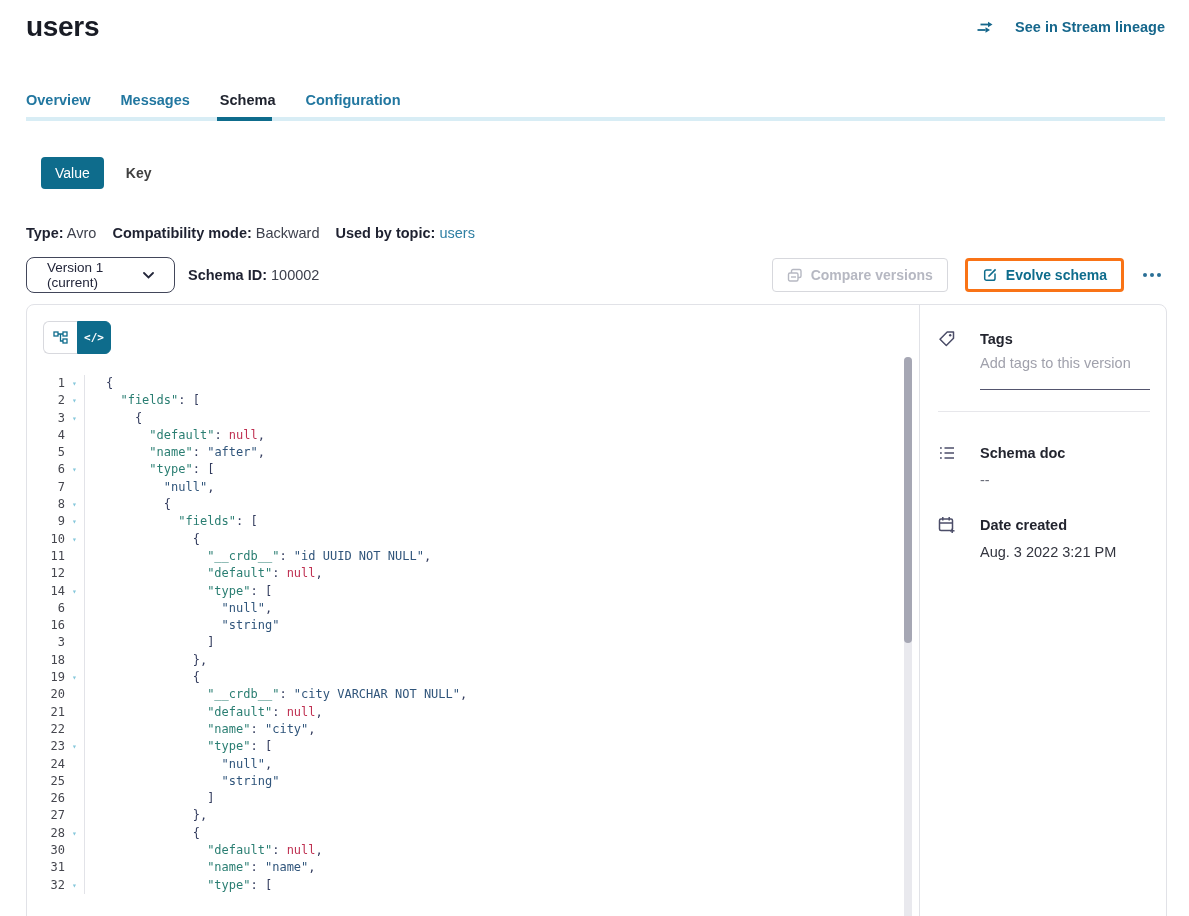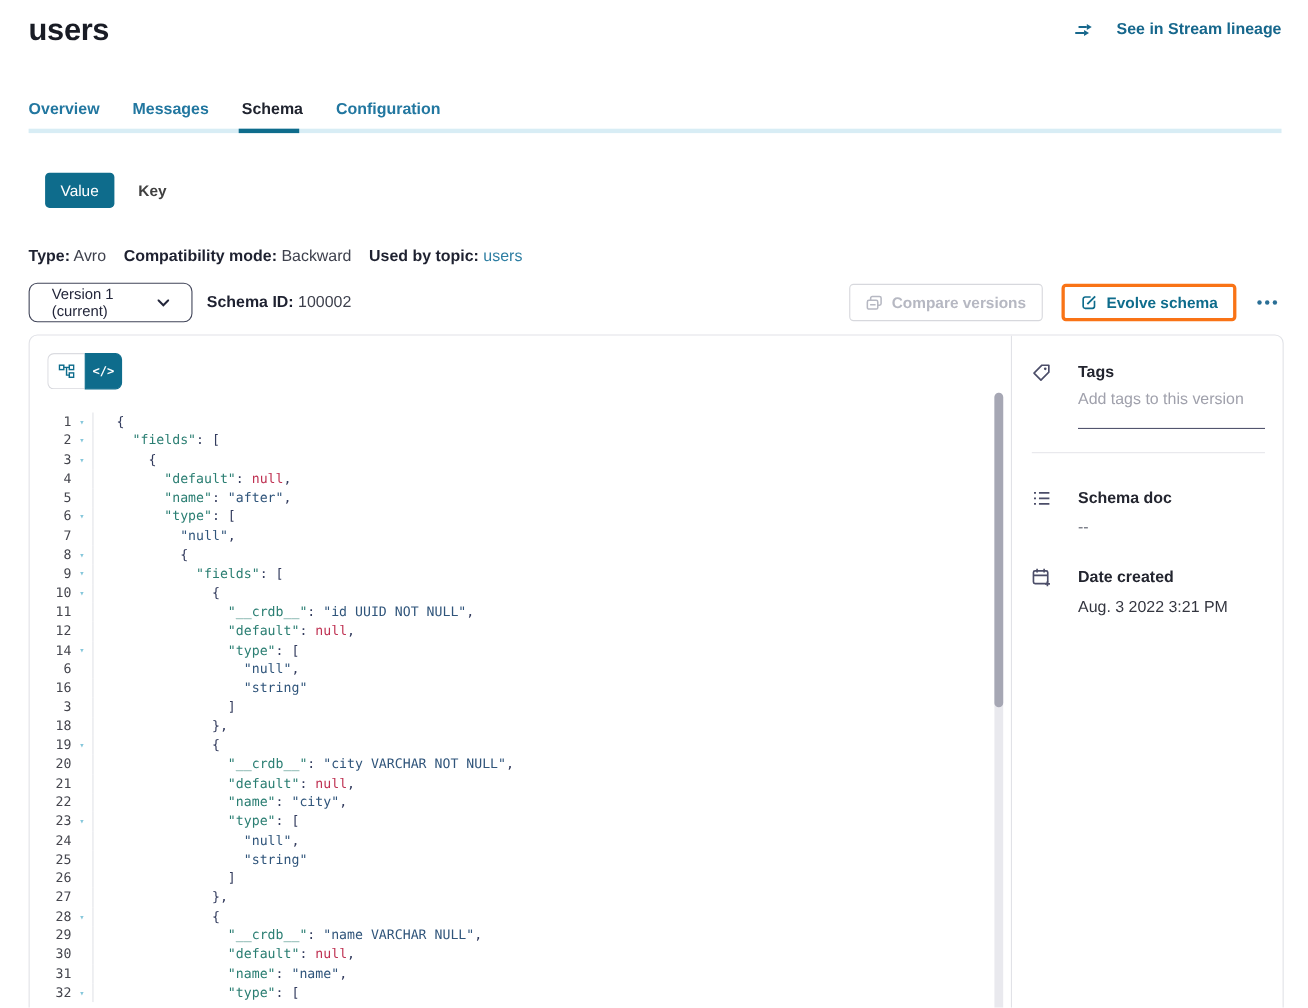--- a/index.html
+++ b/index.html
@@ -337,25 +337,20 @@
             <span class="ln">27</span>
             <span class="fold"></span>
             <span class="ct" style="padding-left: 107.7px;"><span class="tk-p">},</span></span>
           </div>
           <div class="cl">
             <span class="ln">28</span>
             <span class="fold">▾</span>
             <span class="ct" style="padding-left: 107.7px;"><span class="tk-p">{</span></span>
           </div>
           <div class="cl">
-            <span class="ln">29</span>
-            <span class="fold"></span>
-            <span class="ct" style="padding-left: 122.15px;"><span class="tk-k">"__crdb__"</span><span class="tk-p">: </span><span class="tk-s">"name VARCHAR NULL"</span><span class="tk-p">,</span></span>
-          </div>
-          <div class="cl">
             <span class="ln">30</span>
             <span class="fold"></span>
             <span class="ct" style="padding-left: 122.15px;"><span class="tk-k">"default"</span><span class="tk-p">: </span><span class="tk-u">null</span><span class="tk-p">,</span></span>
           </div>
           <div class="cl">
             <span class="ln">31</span>
             <span class="fold"></span>
             <span class="ct" style="padding-left: 122.15px;"><span class="tk-k">"name"</span><span class="tk-p">: </span><span class="tk-s">"name"</span><span class="tk-p">,</span></span>
           </div>
           <div class="cl">

